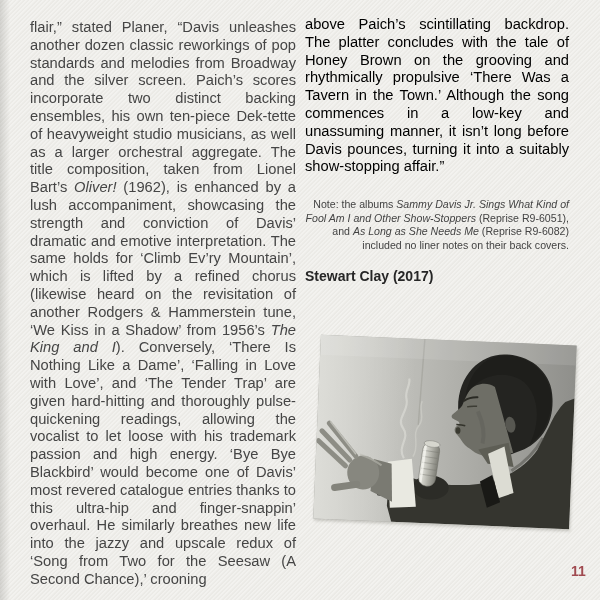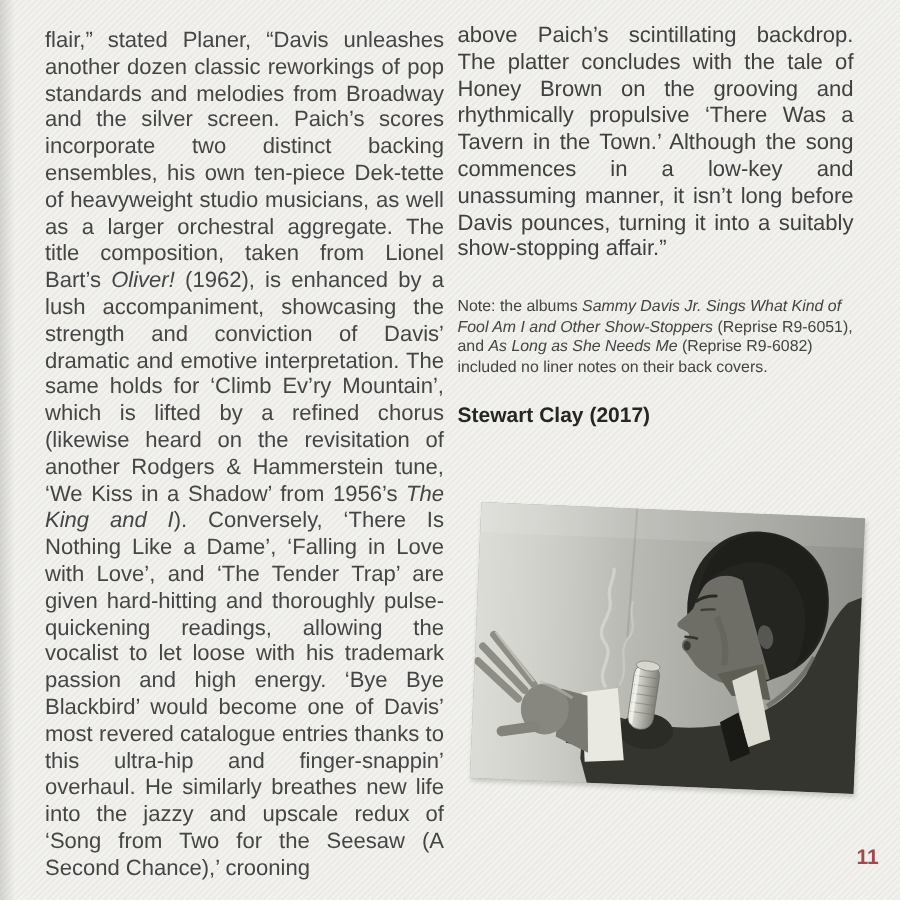--- a/index.html
+++ b/index.html
@@ -28,27 +28,28 @@
     color: #454545;
     margin: 3px;
   }
   .col-right {
     position: absolute; left: 305px; top: 16px; width: 264px;
     margin: 0;
   }
   .para {
     font-size: 14.7px; line-height: 17.8px;
     text-align: justify;
-    color: #404040;
+    color: #000000;
     margin: 0;
   }
   .note {
     margin: 22px 0 0 0;
     font-size: 10.6px; line-height: 13.6px;
     color: #434343;
+    text-align: right;
   }
   .byline {
     position: absolute; left: 305px; top: 268px; width: 278px;
     text-align: left;
     font-weight: 700;
     font-size: 14px;
     color: #262626;
     margin: 0;
   }
   .it { font-style: italic; }

